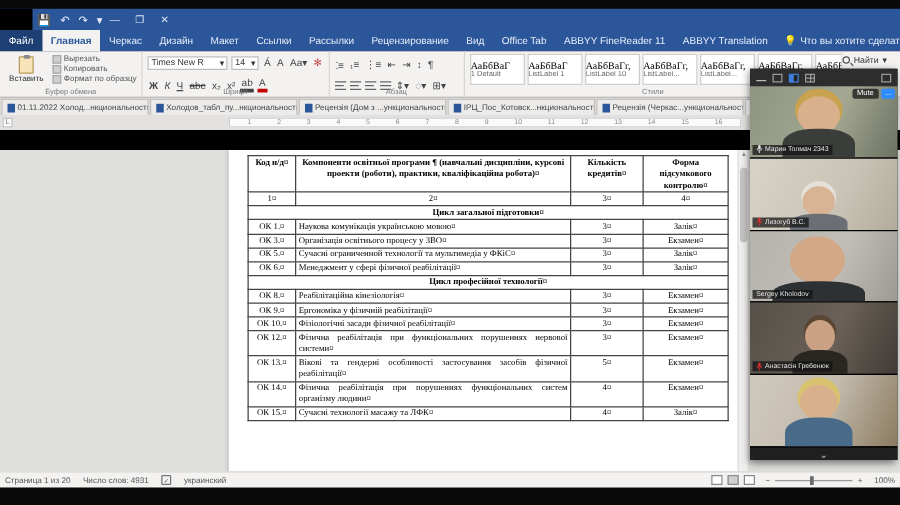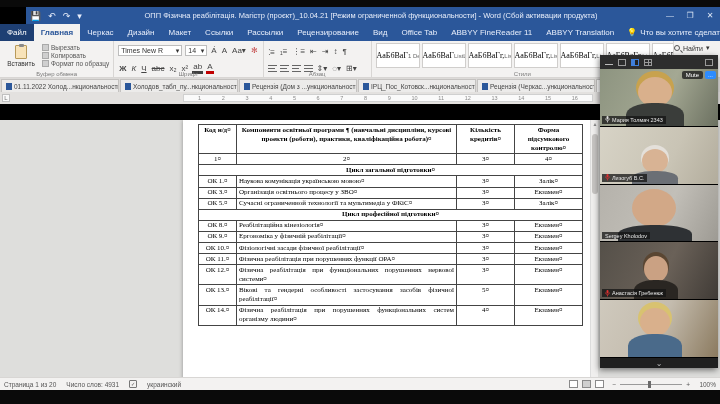--- a/index.html
+++ b/index.html
@@ -40,21 +40,21 @@
   .fname { width:64px; height:11px; border:1px solid #bdbdbd; background:#fff; font-size:7px; color:#333; display:flex; align-items:center; justify-content:space-between; padding:0 2px; }
   .fsize { width:22px; height:11px; border:1px solid #bdbdbd; background:#fff; font-size:7px; color:#333; display:flex; align-items:center; justify-content:space-between; padding:0 2px; }
   .tgl { font-size:8px; color:#444; padding:0 1px; }
   .tgl.b { font-weight:bold; } .tgl.i { font-style:italic; } .tgl.u { text-decoration:underline; }
   .hl { border-bottom:3px solid #404040; } .fc { border-bottom:3px solid #c00000; }
   .bars { display:inline-block; width:9px; height:8px; background:
      linear-gradient(#666,#666) 0 0/9px 1px no-repeat,
      linear-gradient(#666,#666) 0 3px/7px 1px no-repeat,
      linear-gradient(#666,#666) 0 6px/9px 1px no-repeat; }
   .styles-grp { flex:1; display:flex; gap:2px; padding-right:2px; overflow:hidden; }
-  .stylechip { width:44px; background:#fff; border:1px solid #d0cecc; display:flex; align-items:center; justify-content:center; font-size:6px; color:#666; }
+  .stylechip { width:44px; background:#fff; border:1px solid #d0cecc; display:flex; flex-direction:column; justify-content:center; font-size:6px; color:#666; }
   .stylechip .prev { font-family:"Liberation Serif", serif; font-size:8px; color:#000; white-space:nowrap; }
   .stylechip .sname { white-space:nowrap; overflow:hidden; max-width:42px; }
   .find-grp { width:46px; display:flex; flex-direction:column; justify-content:flex-start; font-size:7px; color:#333; padding-top:3px; }
   .find-grp .frow { display:flex; align-items:center; gap:3px; white-space:nowrap; }
   .lens { width:6px; height:6px; border:1px solid #555; border-radius:50%; position:relative; display:inline-block; }
   .lens::after { content:""; position:absolute; left:5px; top:5px; width:3px; height:1px; background:#555; transform:rotate(45deg); }
 
   
   .doctabs { position:absolute; left:0; top:78px; width:720px; height:14px; background:#dcdad8; display:flex; align-items:flex-end; gap:1px; padding-left:1px; }
   .dtab { height:13px; background:#ecebea; border:1px solid #c4c2c0; border-bottom:none; font-size:6.5px; color:#444; display:flex; align-items:center; gap:2px; padding:0 4px; white-space:nowrap; overflow:hidden; max-width:118px; }
@@ -139,21 +139,20 @@
   <div class="topblack"></div>
 
   <div class="titlebar">
     <div class="lpad"></div>
     <div class="qat">
       <span>💾</span>
       <span>↶</span>
       <span>↷</span>
       <span>▾</span>
     </div>
-    <div class="win-title">ОПП Фізична реабілітація. Магістр (проєкт)_10.04.21 [Режим ограниченной функциональности] - Word (Сбой активации продукта)</div>
     <div class="winctl">
       <div class="wbtn">—</div>
       <div class="wbtn">❐</div>
       <div class="wbtn">✕</div>
     </div>
   </div>
 
   <div class="tabrow">
     <div id="ribbonTabs" style="display:flex;">
         <div class="rtab file">Файл</div>
@@ -378,64 +377,70 @@
               <td class="j">Організація освітнього процесу у ЗВО¤</td>
               <td class="c">3¤</td>
               <td class="c">Екзамен¤</td>
             </tr>
             <tr>
               <td class="c">ОК 5.¤</td>
               <td class="j">Сучасні ограниченной технології та мультимедіа у ФКіС¤</td>
               <td class="c">3¤</td>
               <td class="c">Залік¤</td>
             </tr>
+            <tr>
+              <td class="c">ОК 6.¤</td>
+              <td class="j">Менеджмент у сфері фізичної реабілітації¤</td>
+              <td class="c">3¤</td>
+              <td class="c">Залік¤</td>
+            </tr>
             <tr class="sect">
-              <td colspan="4">Цикл професійної підготовки¤</td>
+              <td colspan="4">Цикл професійної технології¤</td>
             </tr>
             <tr>
               <td class="c">ОК 8.¤</td>
               <td class="j">Реабілітаційна кінезіологія¤</td>
               <td class="c">3¤</td>
               <td class="c">Екзамен¤</td>
             </tr>
             <tr>
               <td class="c">ОК 9.¤</td>
               <td class="j">Ергономіка у фізичній реабілітації¤</td>
               <td class="c">3¤</td>
               <td class="c">Екзамен¤</td>
             </tr>
             <tr>
               <td class="c">ОК 10.¤</td>
               <td class="j">Фізіологічні засади фізичної реабілітації¤</td>
-              <td class="c">3¤</td>
-              <td class="c">Екзамен¤</td>
-            </tr>
-            <tr>
-              <td class="c">ОК 11.¤</td>
-              <td class="j">Фізична реабілітація при порушеннях функції ОРА¤</td>
               <td class="c">3¤</td>
               <td class="c">Екзамен¤</td>
             </tr>
             <tr>
               <td class="c">ОК 12.¤</td>
               <td class="j">Фізична реабілітація при функціональних порушеннях нервової системи¤</td>
               <td class="c">3¤</td>
               <td class="c">Екзамен¤</td>
             </tr>
             <tr>
               <td class="c">ОК 13.¤</td>
               <td class="j">Вікові та гендерні особливості застосування засобів фізичної реабілітації¤</td>
               <td class="c">5¤</td>
               <td class="c">Екзамен¤</td>
             </tr>
             <tr>
               <td class="c">ОК 14.¤</td>
               <td class="j">Фізична реабілітація при порушеннях функціональних систем організму людини¤</td>
               <td class="c">4¤</td>
               <td class="c">Екзамен¤</td>
+            </tr>
+            <tr>
+              <td class="c">ОК 15.¤</td>
+              <td class="j">Сучасні технології масажу та ЛФК¤</td>
+              <td class="c">4¤</td>
+              <td class="c">Залік¤</td>
             </tr>
           </tbody>
       </table>
     </div>
     <div class="vscroll">
       <div class="arr" style="top:0;">▲</div>
       <div class="thumb"></div>
       <div class="arr" style="bottom:0;">▼</div>
     </div>
   </div>

